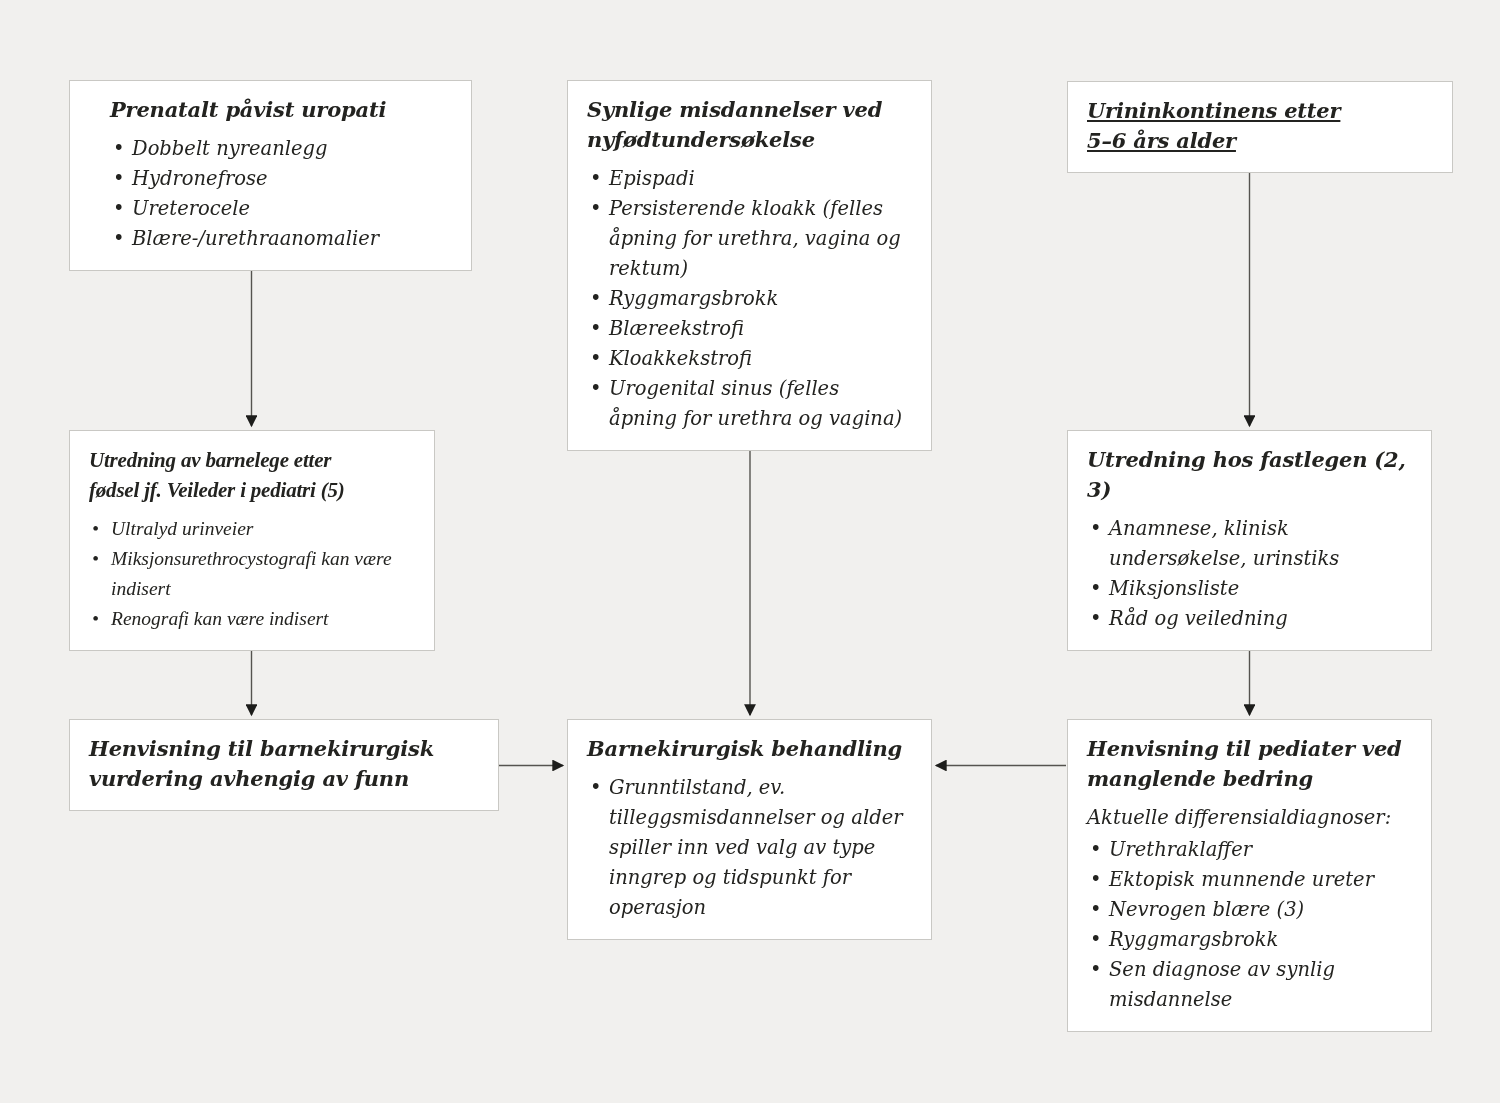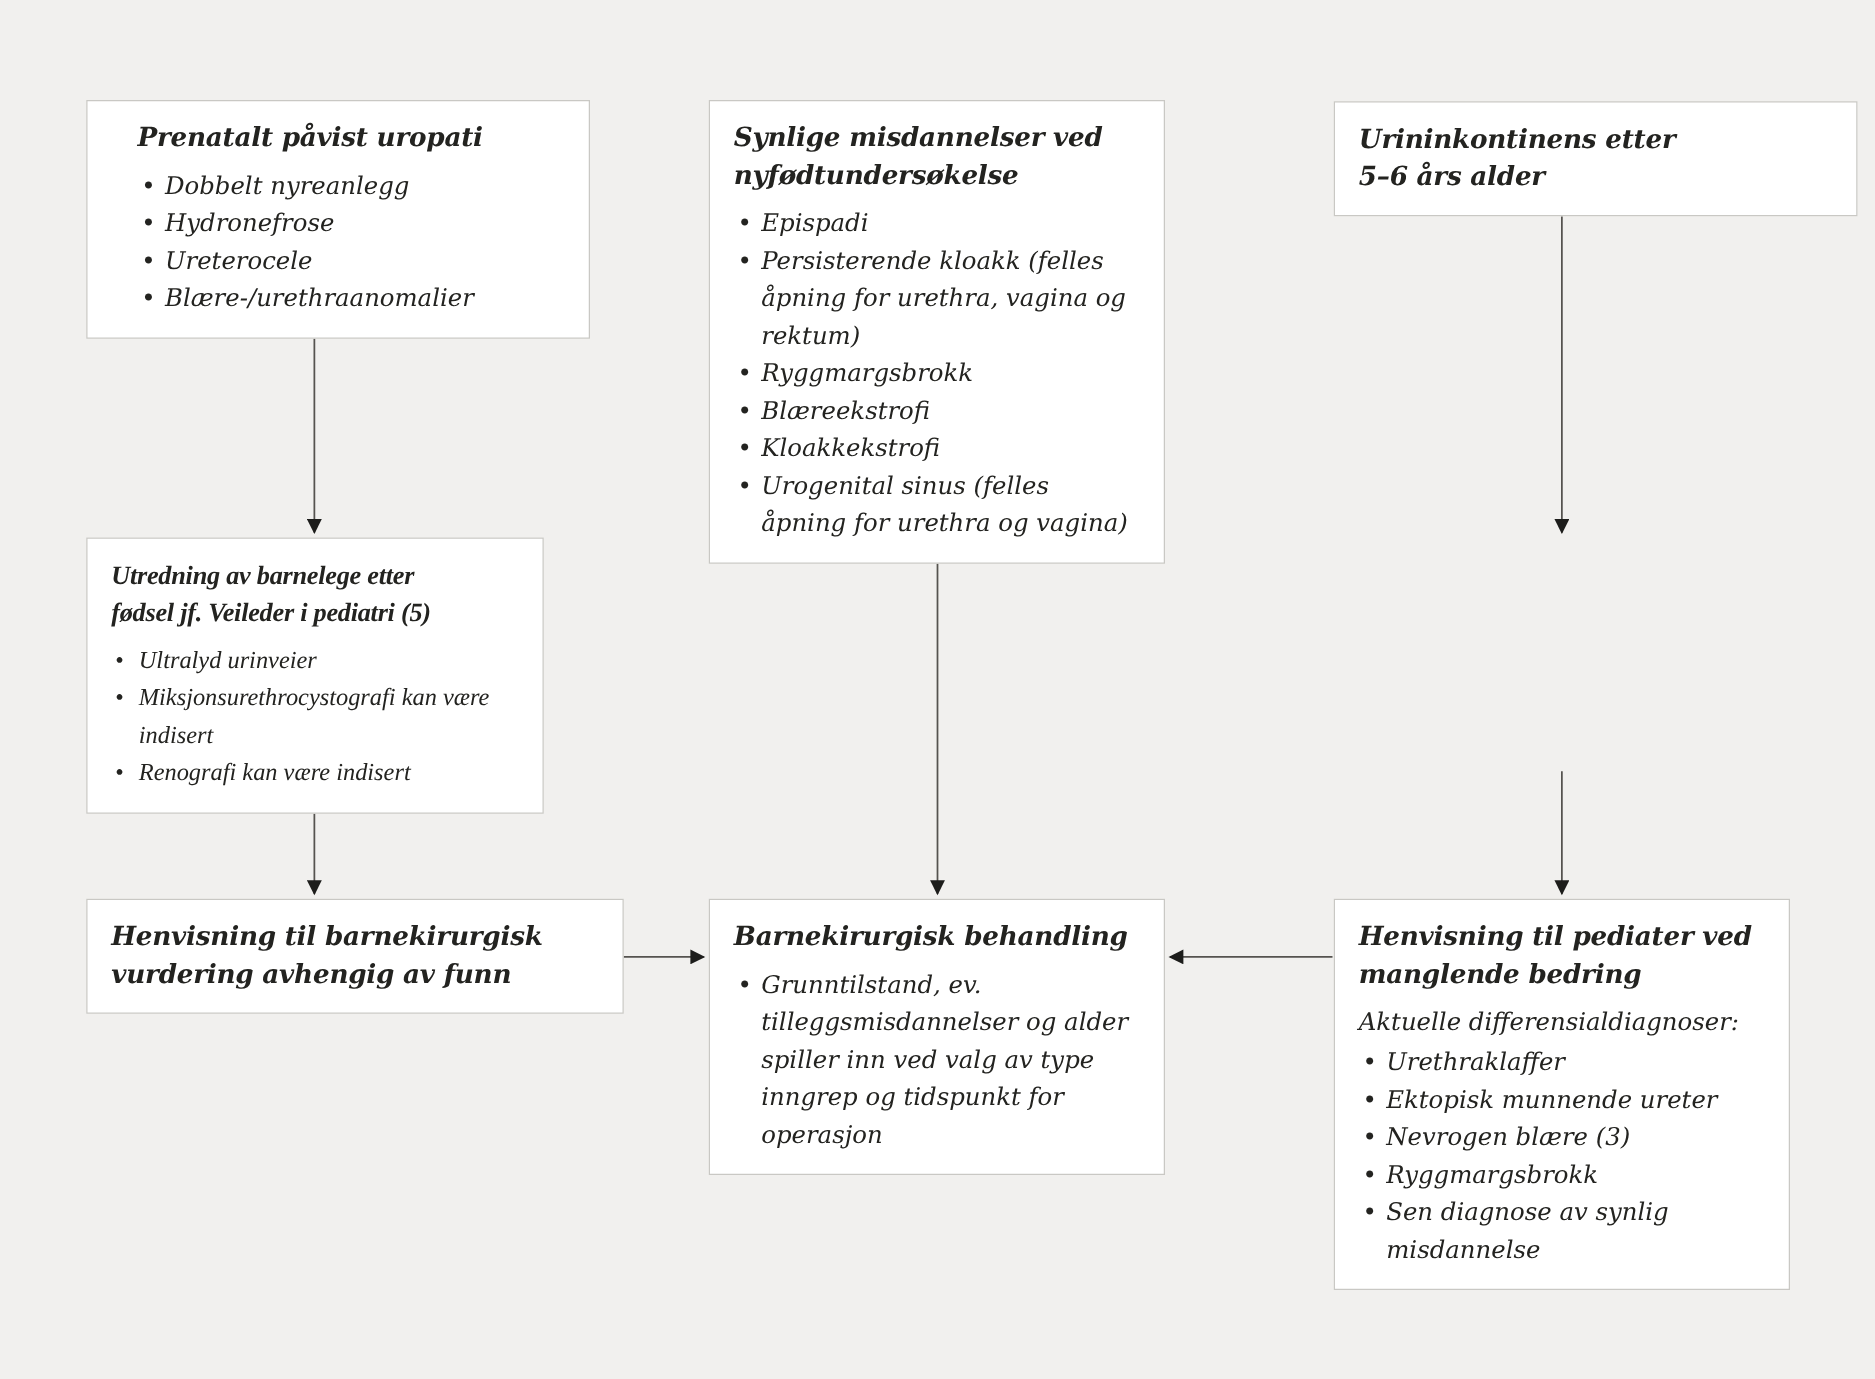--- a/index.html
+++ b/index.html
@@ -139,25 +139,33 @@
       </ul>
   </div>
 
   <div class="box" style="left:567px; top:719px; width:365px; min-height:187px;">
     <h2 class="box-title">Barnekirurgisk behandling</h2>
     <ul class="bullet-list">
         <li>Grunntilstand, ev. tilleggsmisdannelser og alder spiller inn ved valg av type inngrep og tidspunkt for operasjon</li>
       </ul>
   </div>
 
-  <div class="box" style="left:1067px; top:81px; width:419px; min-height:91px;">
+  <div class="box" style="left:1067px; top:81px; width:386px; min-height:91px;text-decoration:underline;">
     <h2 class="box-title">Urininkontinens etter
 5–6 års alder</h2>
   </div>
 
+  <div class="box" style="left:1067px; top:430px; width:365px; min-height:186px;">
+    <h2 class="box-title">Utredning hos fastlegen (2, 3)</h2>
+    <ul class="bullet-list">
+        <li>Anamnese, klinisk undersøkelse, urinstiks</li>
+        <li>Miksjonsliste</li>
+        <li>Råd og veiledning</li>
+      </ul>
+  </div>
 
   <div class="box" style="left:1067px; top:719px; width:365px; min-height:297px;">
     <h2 class="box-title">Henvisning til pediater ved
 manglende bedring</h2>
     <p class="box-subtitle">Aktuelle differensialdiagnoser:</p>
     <ul class="bullet-list tight">
         <li>Urethraklaffer</li>
         <li>Ektopisk munnende ureter</li>
         <li>Nevrogen blære (3)</li>
         <li>Ryggmargsbrokk</li>

